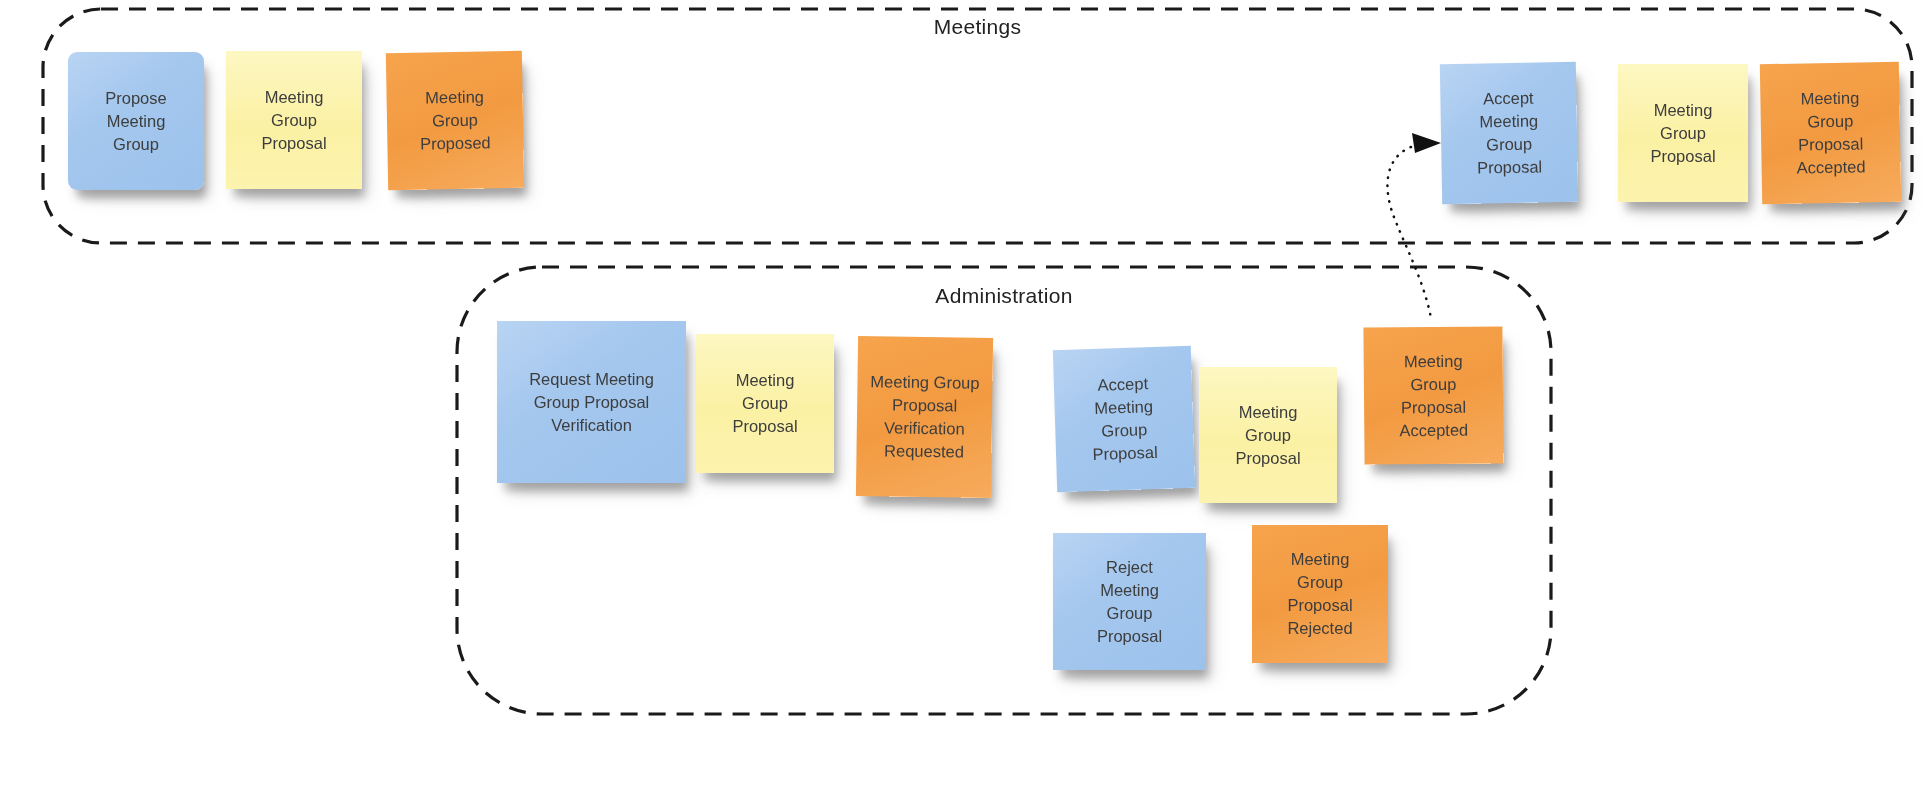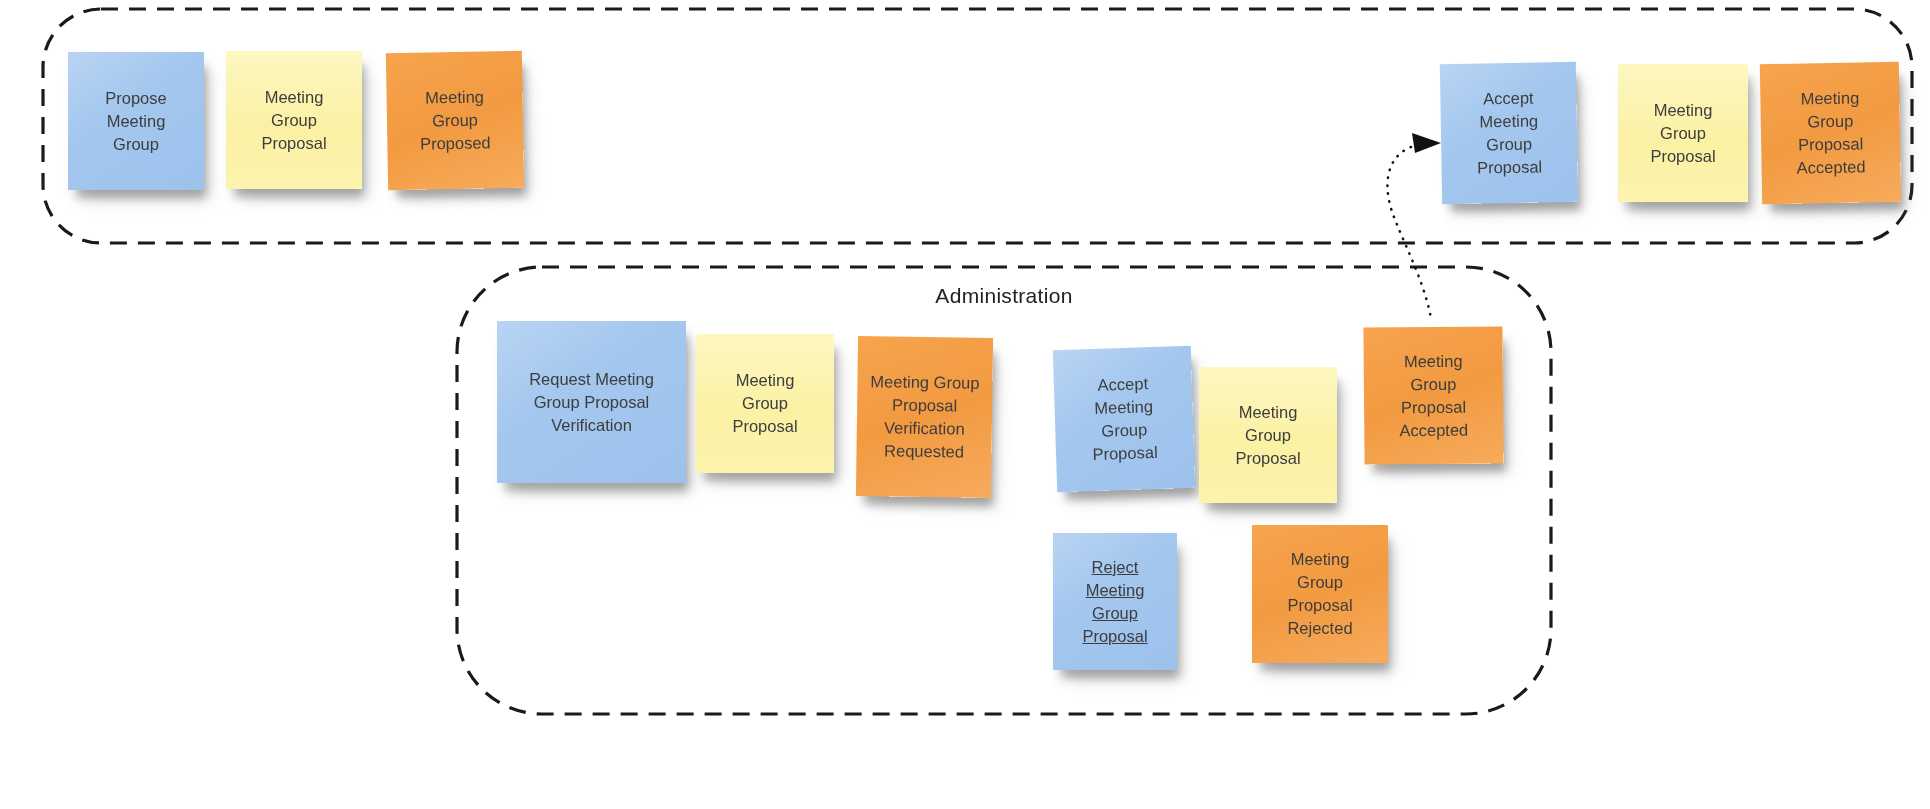--- a/index.html
+++ b/index.html
@@ -61,23 +61,24 @@
 
 <div class="board">
 
   <svg class="overlay" width="1930" height="809" viewBox="0 0 1930 809">
     <rect x="43" y="9" width="1869" height="234" rx="58" fill="none" stroke="#1a1a1a" stroke-width="3.2" stroke-dasharray="17 11"></rect>
     <rect x="457" y="267" width="1094" height="447" rx="85" fill="none" stroke="#1a1a1a" stroke-width="3.2" stroke-dasharray="17 11"></rect>
     <path d="M 1411,147 C 1384,158 1382,190 1396,222 C 1407,250 1424,282 1431,318" fill="none" stroke="#111111" stroke-width="2.5" stroke-dasharray="0.5 7.5" stroke-linecap="round"></path>
     <polygon points="1441,143 1412,133 1415,153" fill="#111111"></polygon>
   </svg>
 
+  <div class="group-title meetings">Meetings</div>
   <div class="group-title administration">Administration</div>
 
-  <div class="note blue" style="left:68px; top:52px; width:136px; height:138px;">Propose
+  <div class="note blue" style="left:68px; top:52px; width:136px; height:138px;border-radius:9px;">Propose
 Meeting
 Group</div>
   <div class="note yellow" style="left:226px; top:51px; width:136px; height:138px;">Meeting
 Group
 Proposal</div>
   <div class="note orange" style="left:387px; top:52px; width:136px; height:137px; transform:rotate(-1deg);">Meeting
 Group
 Proposed</div>
   <div class="note blue" style="left:1441px; top:63px; width:136px; height:140px; transform:rotate(-1deg);">Accept
 Meeting
@@ -105,21 +106,21 @@
 Meeting
 Group
 Proposal</div>
   <div class="note yellow" style="left:1199px; top:367px; width:138px; height:136px;">Meeting
 Group
 Proposal</div>
   <div class="note orange" style="left:1364px; top:327px; width:139px; height:137px; transform:rotate(-0.5deg);">Meeting
 Group
 Proposal
 Accepted</div>
-  <div class="note blue" style="left:1053px; top:533px; width:124px; height:137px;text-decoration:underline;">Reject
+  <div class="note blue" style="left:1053px; top:533px; width:153px; height:137px;">Reject
 Meeting
 Group
 Proposal</div>
   <div class="note orange" style="left:1252px; top:525px; width:136px; height:138px;">Meeting
 Group
 Proposal
 Rejected</div>
 
 </div>
 

